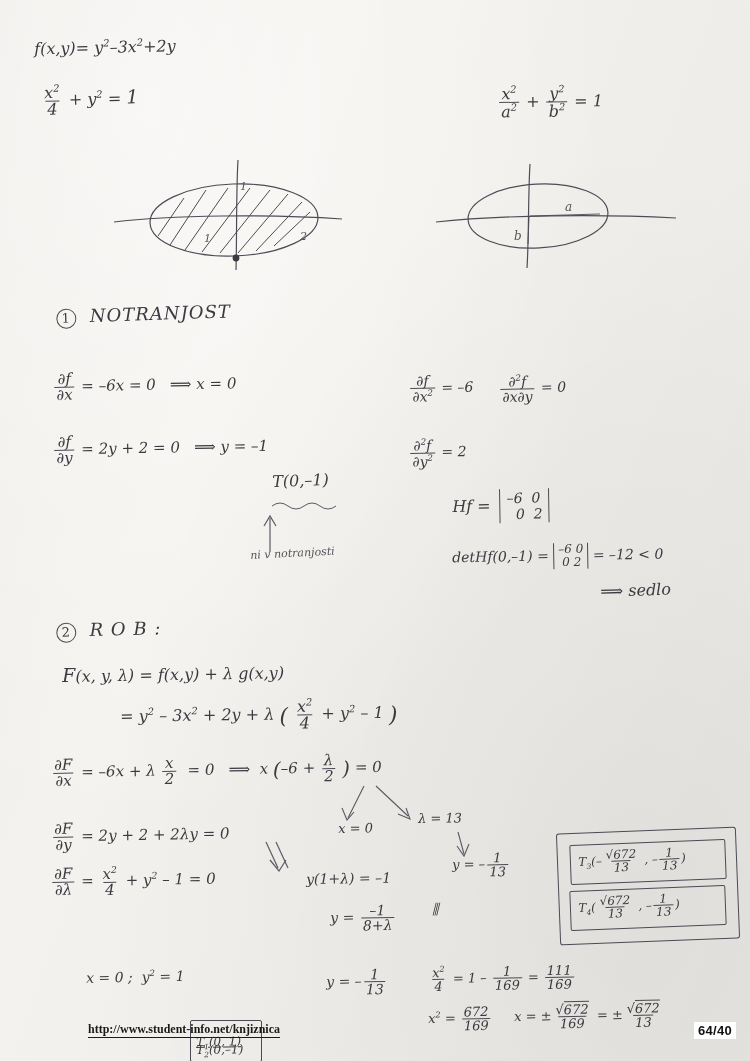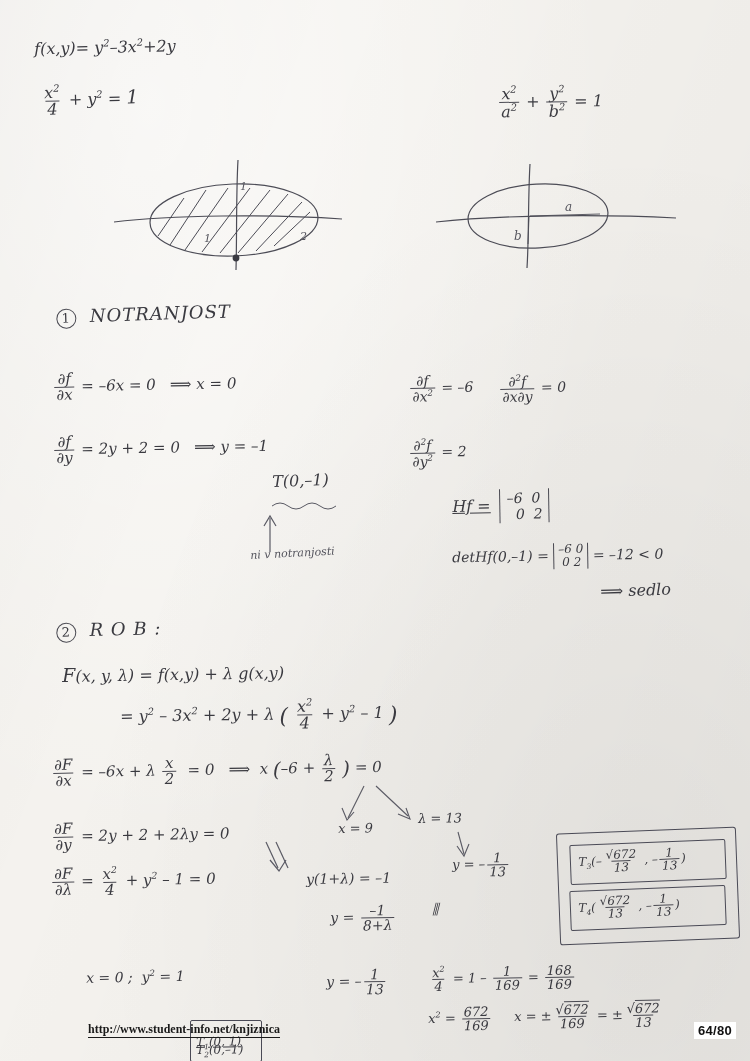--- a/index.html
+++ b/index.html
@@ -224,21 +224,21 @@
   </svg>
   <svg class="fig" style="left:256px; top:510px;" width="40" height="44">
     <path d="M14,42 L14,8" stroke="#5a5a64" stroke-width="1.2" fill="none"></path>
     <path d="M8,16 L14,6 L20,16" stroke="#5a5a64" stroke-width="1.2" fill="none"></path>
   </svg>
   <div class="hw ink-light sz11" style="left:250px; top:550px; transform: rotate(-3deg);">
     ni v notranjosti
   </div>
 
   <div class="hw sz16" style="left:452px; top:490px; transform: rotate(-1deg);">
-    <span style="display:inline-block;vertical-align:middle;text-decoration:underline;">Hf =</span>
+    <span style="display:inline-block;vertical-align:middle;">Hf =</span>
     <span style="display:inline-block;vertical-align:middle;border-left:1.4px solid #4a4a52;border-right:1.4px solid #4a4a52;padding:1px 6px;margin-left:4px;line-height:1.15;font-size:14px;">
       –6&nbsp;&nbsp;0<br>&nbsp;&nbsp;0&nbsp;&nbsp;2
     </span>
   </div>
 
   <div class="hw sz14" style="left:452px; top:545px; transform: rotate(-1deg);">
     detHf(0,–1) =
     <span style="display:inline-block;vertical-align:middle;border-left:1.2px solid #4a4a52;border-right:1.2px solid #4a4a52;padding:0 4px;line-height:1.1;font-size:12px;">
       –6&nbsp;0<br>&nbsp;0&nbsp;2
     </span>
@@ -309,21 +309,21 @@
     + y<sup>2</sup> – 1 = 0
   </div>
 
   <svg class="fig" style="left:336px; top:784px;" width="120" height="42">
     <path d="M28,2 L12,34" stroke="#5a5a64" stroke-width="1.1" fill="none"></path>
     <path d="M6,24 L11,36 L18,28" stroke="#5a5a64" stroke-width="1.1" fill="none"></path>
     <path d="M40,2 L72,32" stroke="#5a5a64" stroke-width="1.1" fill="none"></path>
     <path d="M62,30 L74,35 L70,24" stroke="#5a5a64" stroke-width="1.1" fill="none"></path>
   </svg>
 
-  <div class="hw sz13" style="left:338px; top:822px; transform: rotate(-1deg);">x = 9</div>
+  <div class="hw sz13" style="left:338px; top:822px; transform: rotate(-1deg);">x = 0</div>
   <div class="hw sz13" style="left:418px; top:812px; transform: rotate(-1deg);">λ = 13</div>
 
   <svg class="fig" style="left:448px; top:830px;" width="40" height="30">
     <path d="M10,2 L16,24" stroke="#5a5a64" stroke-width="1.1" fill="none"></path>
     <path d="M9,16 L16,26 L21,14" stroke="#5a5a64" stroke-width="1.1" fill="none"></path>
   </svg>
 
   <div class="hw sz13" style="left:452px; top:852px; transform: rotate(-1deg);">
     y = –<span class="frac">
         <span class="num">1</span>
@@ -388,21 +388,21 @@
   <div class="hw sz13" style="left:428px; top:966px; transform: rotate(-1deg);">
     <span class="frac">
         <span class="num">x<sup>2</sup></span>
         <span class="den">4</span>
       </span>
     = 1 – <span class="frac">
         <span class="num">1</span>
         <span class="den">169</span>
       </span>
     = <span class="frac">
-        <span class="num">168</span>
+        <span class="num">111</span>
         <span class="den">169</span>
       </span>
   </div>
 
   <div class="hw sz13" style="left:428px; top:1006px; transform: rotate(-1deg);">
     x<sup>2</sup> = <span class="frac">
         <span class="num">672</span>
         <span class="den">169</span>
       </span>
   </div>
@@ -423,16 +423,16 @@
   </div>
   <div class="hw sz12" style="left:196px; top:1044px; transform: rotate(-1deg);">
     T<sub>2</sub>(0,–1)
   </div>
   <div class="boxed2" style="left:190px; top:1020px; width:70px; height:40px;"></div>
 
   <div class="footer">
     <div class="footer-url">
       <span class="u">http://www.student-info.net/knjiznica</span>
     </div>
-    <div class="pagenum">64/80</div>
+    <div class="pagenum">64/40</div>
   </div>
 
 </div>
 
 </body></html>

